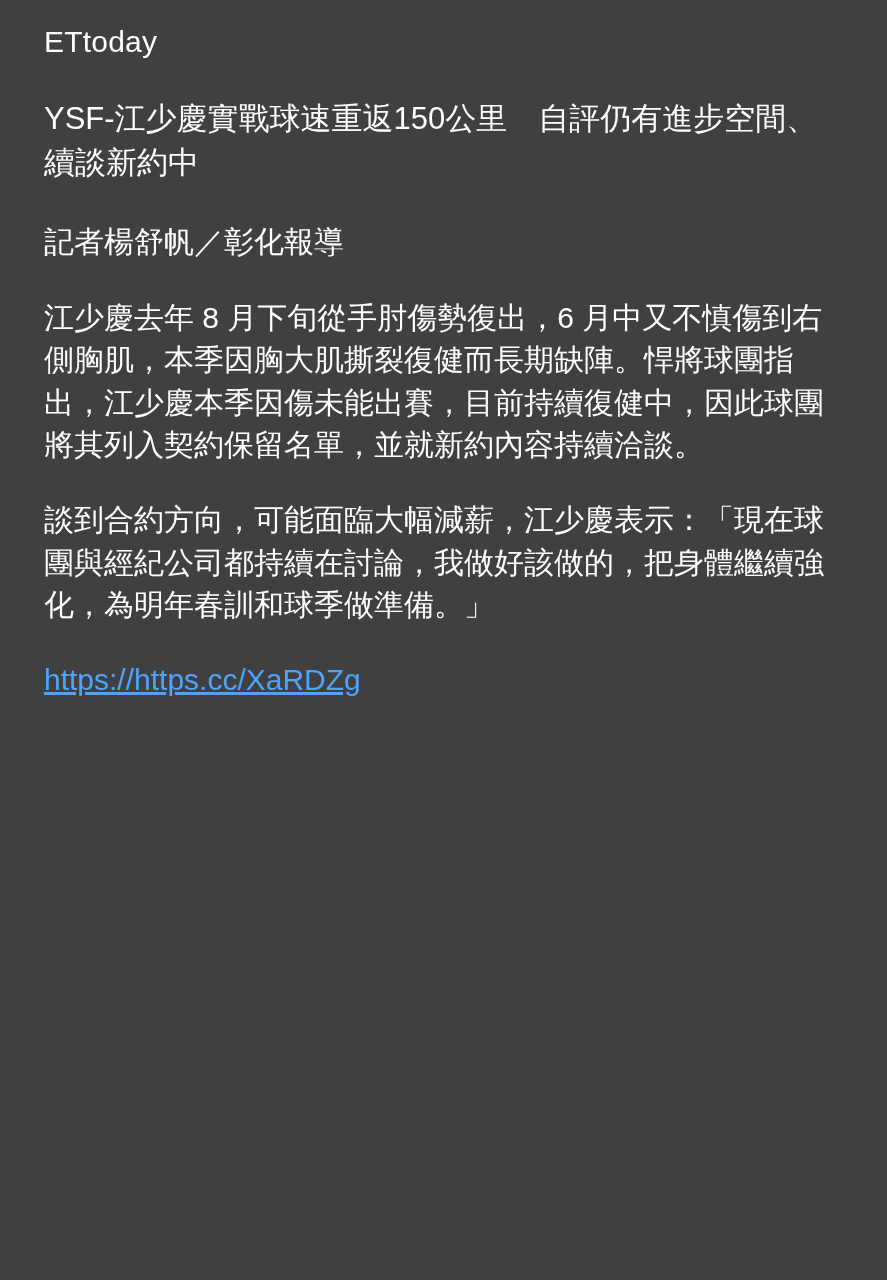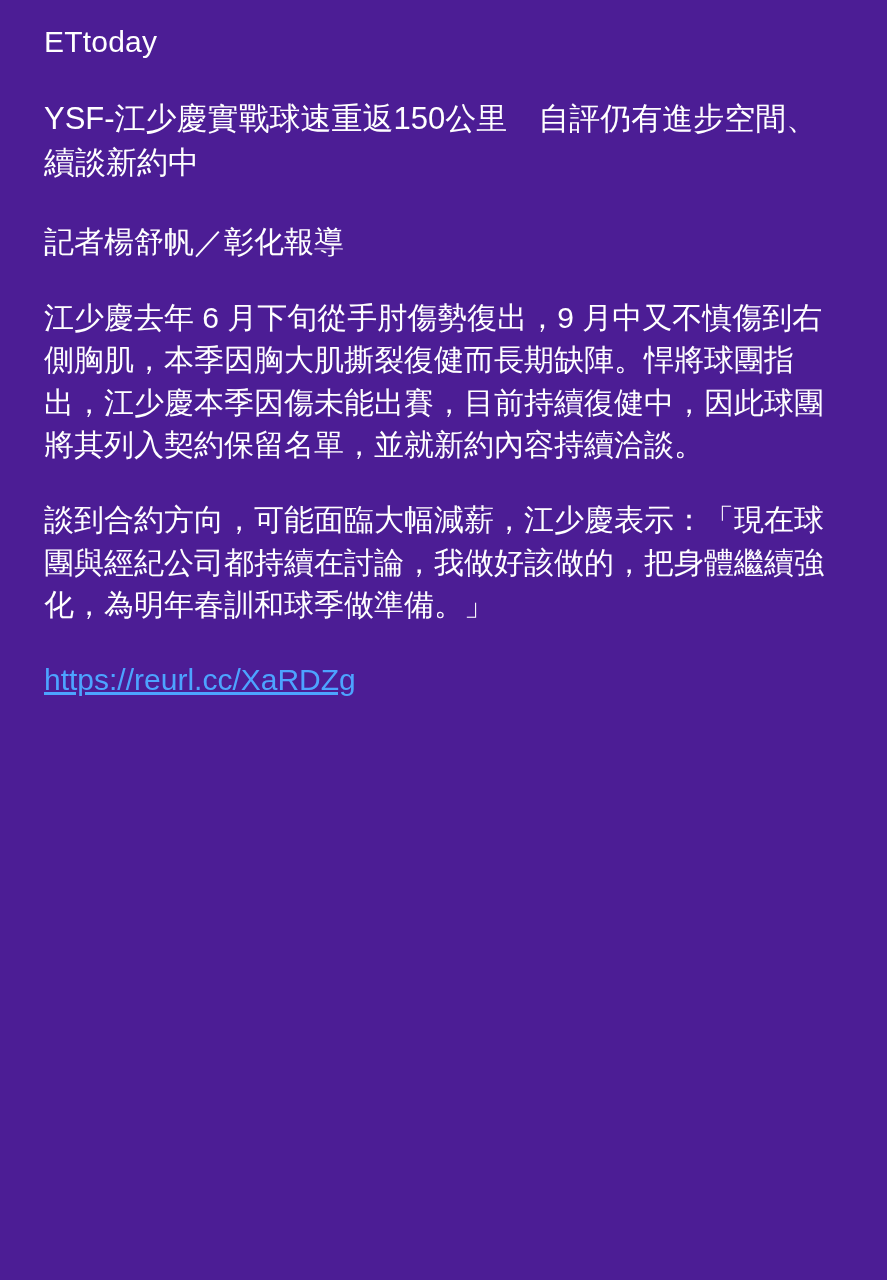--- a/index.html
+++ b/index.html
@@ -12,21 +12,21 @@
   }
   body {
     font-family: "Liberation Sans", "DejaVu Sans", sans-serif;
     color: #ffffff;
   }
   .page {
     width: 887px;
     height: 1280px;
     box-sizing: border-box;
     padding: 22px 44px 0 44px;
-    background: #4c1d95;
+    background: #404040;
   }
   .source {
     font-size: 30px;
     line-height: 1.35;
     color: #ffffff;
     margin: 0 0 34px 0;
     letter-spacing: 0.2px;
   }
   .headline {
     font-size: 31px;
@@ -61,18 +61,18 @@
 <body>
 
 <div class="page">
 
   <div class="source">ETtoday</div>
 
   <div class="headline">YSF-江少慶實戰球速重返150公里　自評仍有進步空間、續談新約中</div>
 
   <div class="byline">記者楊舒帆／彰化報導</div>
 
-  <p class="para">江少慶去年 6 月下旬從手肘傷勢復出，9 月中又不慎傷到右側胸肌，本季因胸大肌撕裂復健而長期缺陣。悍將球團指出，江少慶本季因傷未能出賽，目前持續復健中，因此球團將其列入契約保留名單，並就新約內容持續洽談。</p>
+  <p class="para">江少慶去年 8 月下旬從手肘傷勢復出，6 月中又不慎傷到右側胸肌，本季因胸大肌撕裂復健而長期缺陣。悍將球團指出，江少慶本季因傷未能出賽，目前持續復健中，因此球團將其列入契約保留名單，並就新約內容持續洽談。</p>
   <p class="para">談到合約方向，可能面臨大幅減薪，江少慶表示：「現在球團與經紀公司都持續在討論，我做好該做的，把身體繼續強化，為明年春訓和球季做準備。」</p>
 
-  <a class="link" href="#">https://reurl.cc/XaRDZg</a>
+  <a class="link" href="#">https://https.cc/XaRDZg</a>
 
 </div>
 
 </body></html>

